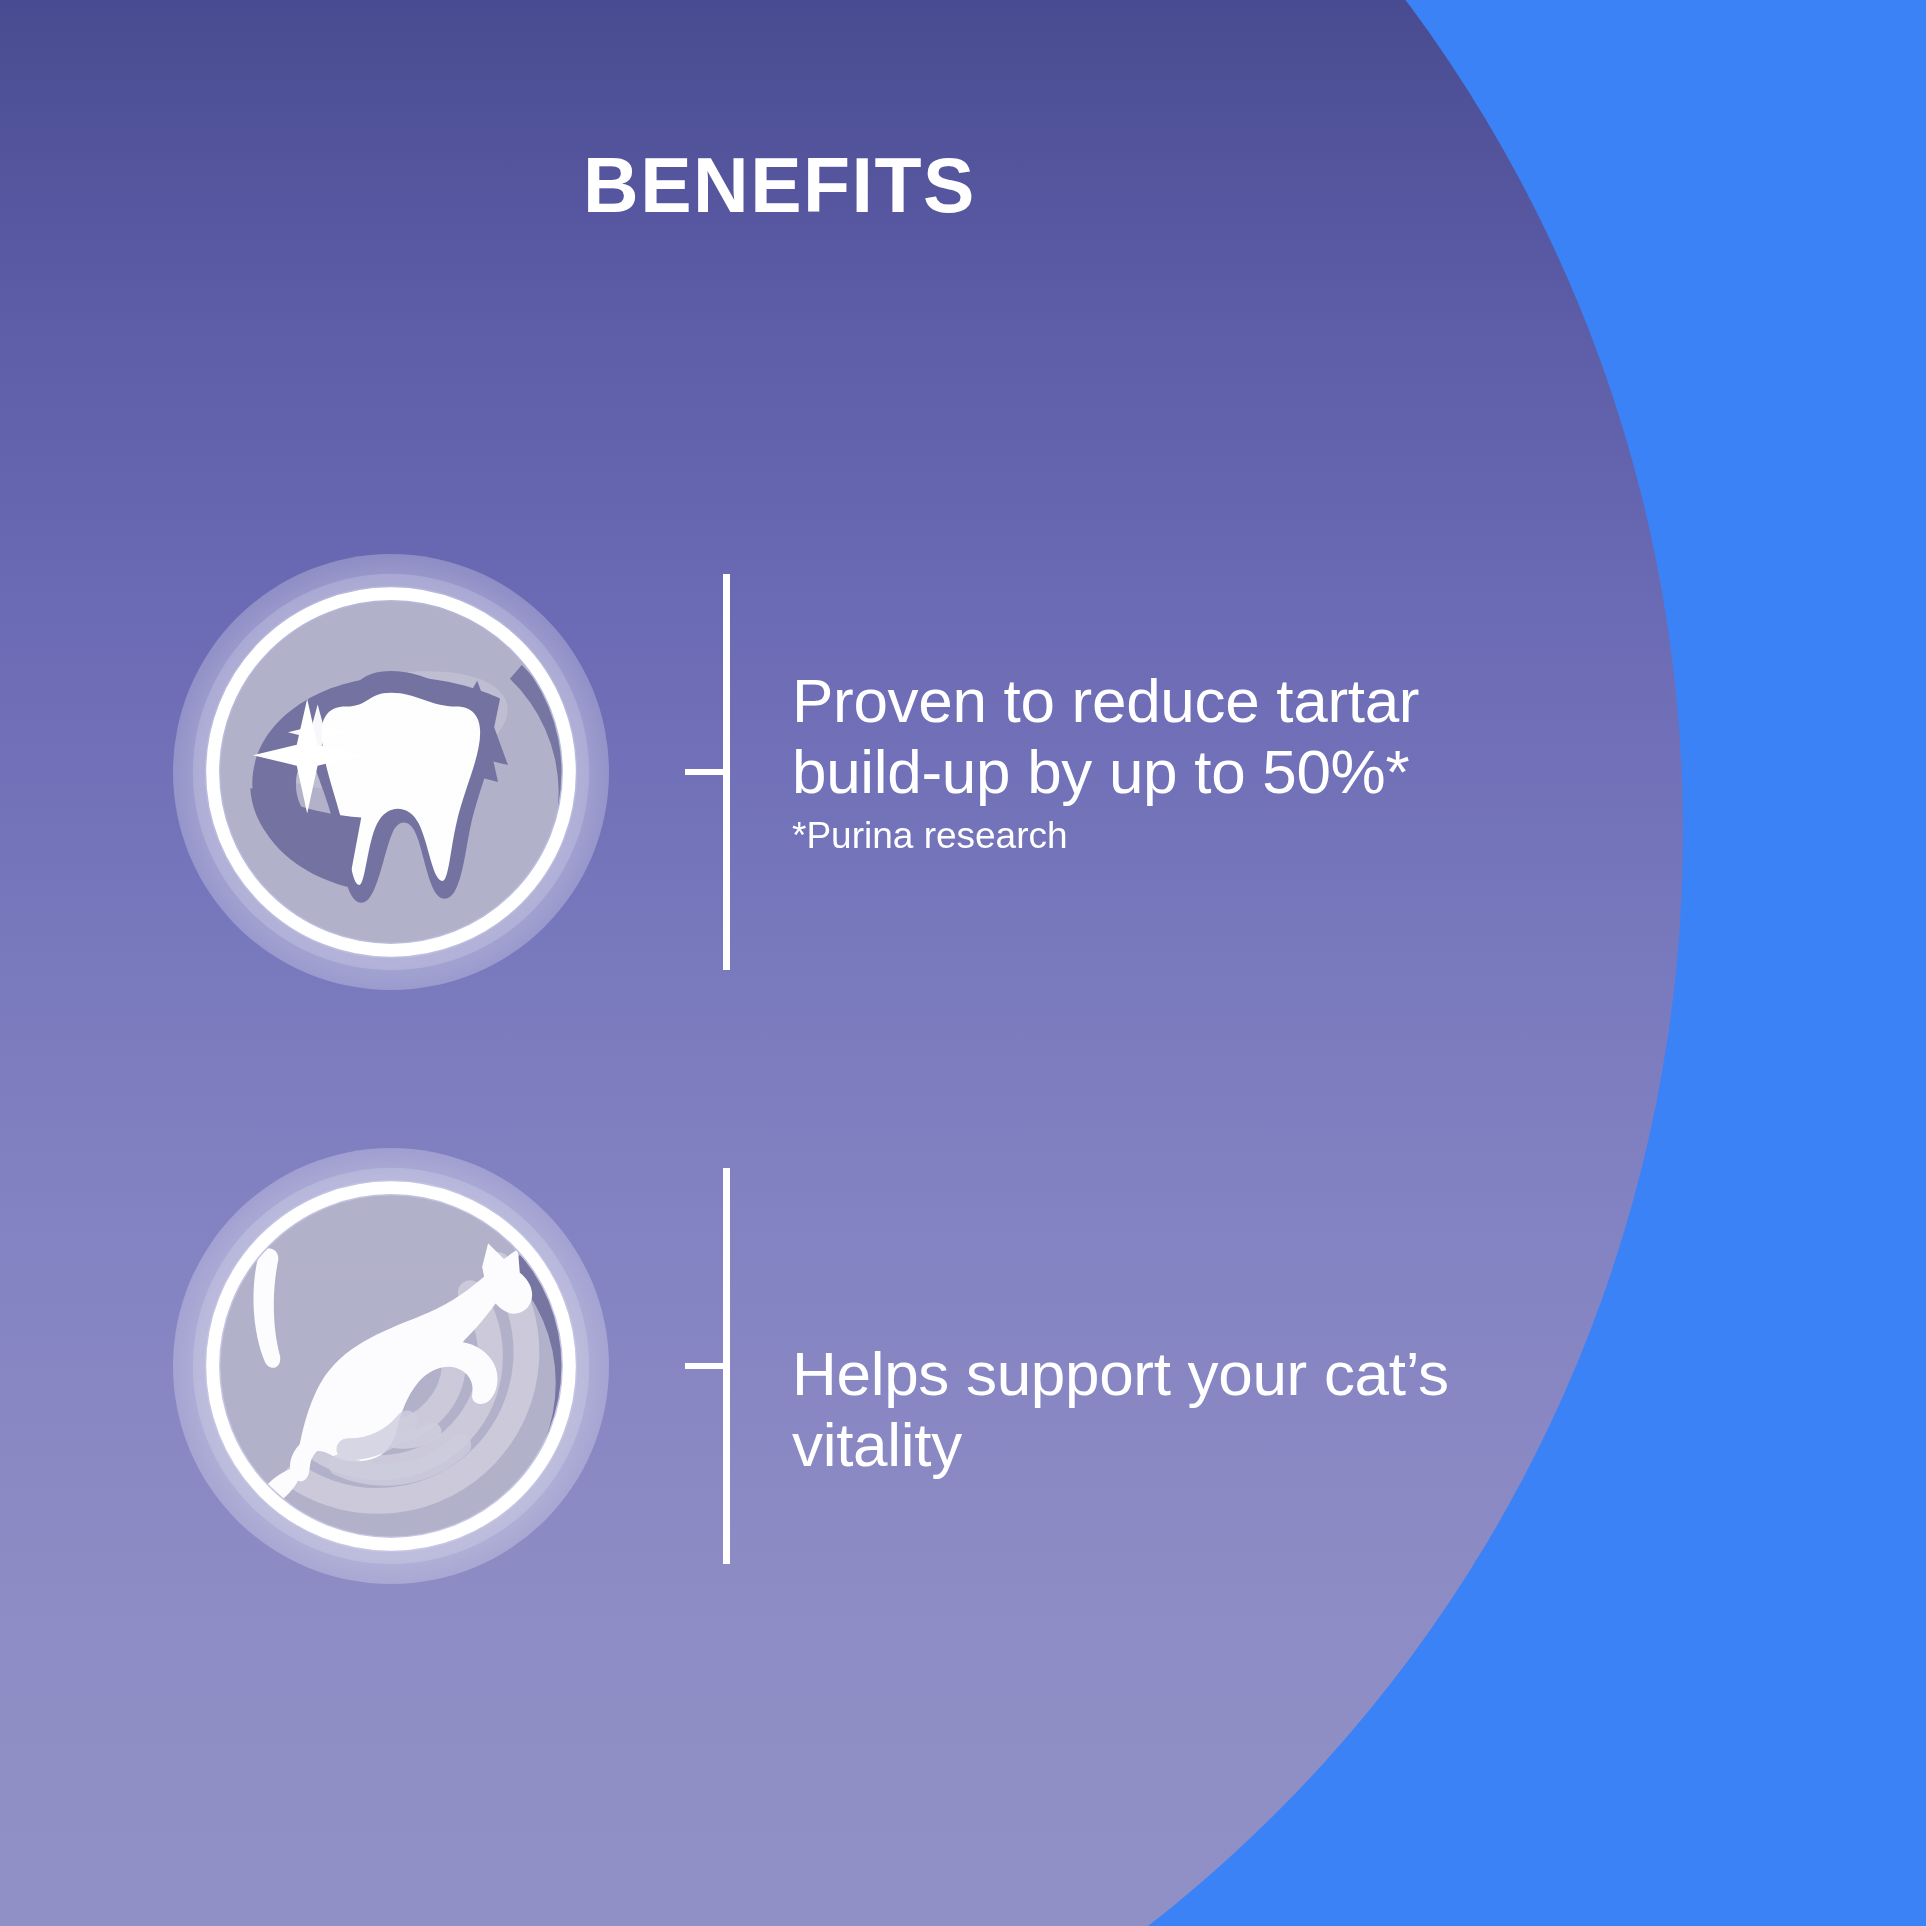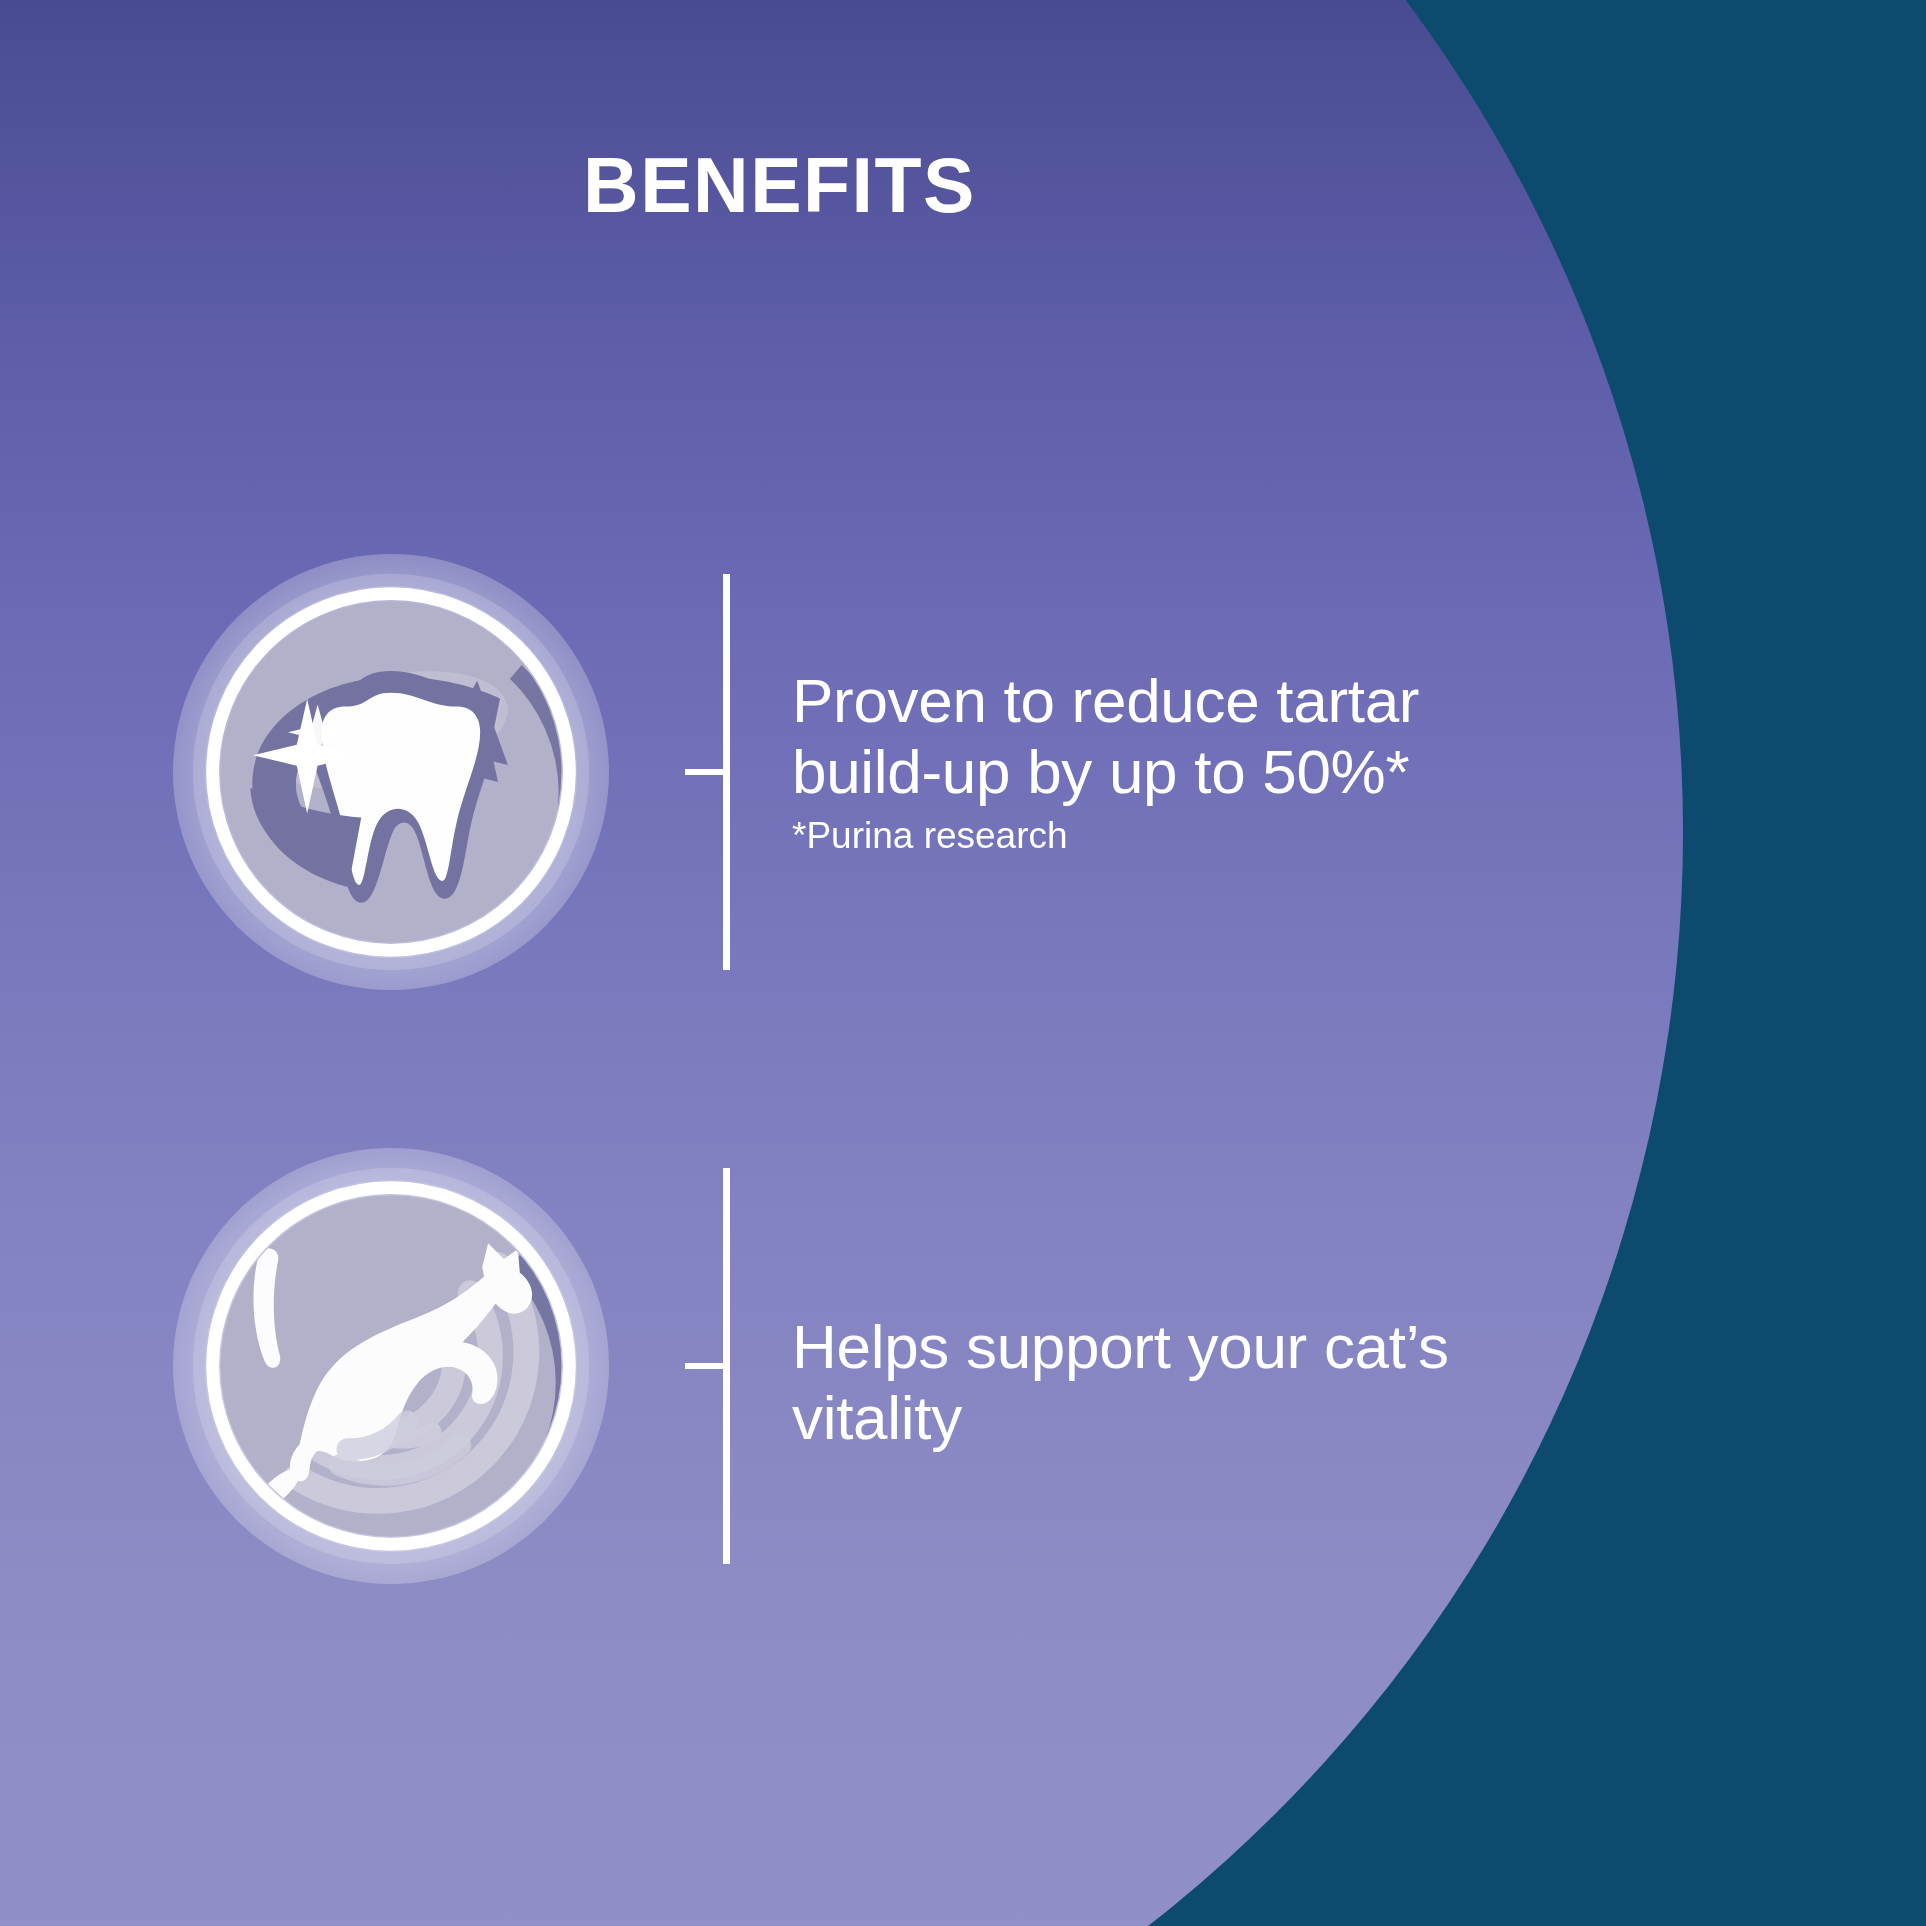--- a/index.html
+++ b/index.html
@@ -4,21 +4,21 @@
 <style>
   html, body {
     margin: 0;
     padding: 0;
     background: #ffffff;
   }
   #stage {
     position: relative;
     width: 1927px;
     height: 1927px;
-    background: #0c4a6e;
+    background: #3b82f6;
     overflow: hidden;
     font-family: "Liberation Sans", sans-serif;
   }
   
   #purple-shape {
     position: absolute;
     left: -1089px;
     top: -554px;
     width: 2772px;
     height: 2772px;
@@ -92,21 +92,21 @@
     background: #ffffff;
   }
 
   .benefit-text {
     position: absolute;
     left: 792px;
     width: 772px;
     color: #ffffff;
   }
   #text-1 { top: 111px; }
-  #text-2 { top: 163px; }
+  #text-2 { top: 190px; }
 
   .headline {
     font-size: 62px;
     line-height: 1.15;
     font-weight: 400;
     margin: 0;
     letter-spacing: -0.3px;
   }
   .headline .strong { font-weight: normal; }
   .footnote {

